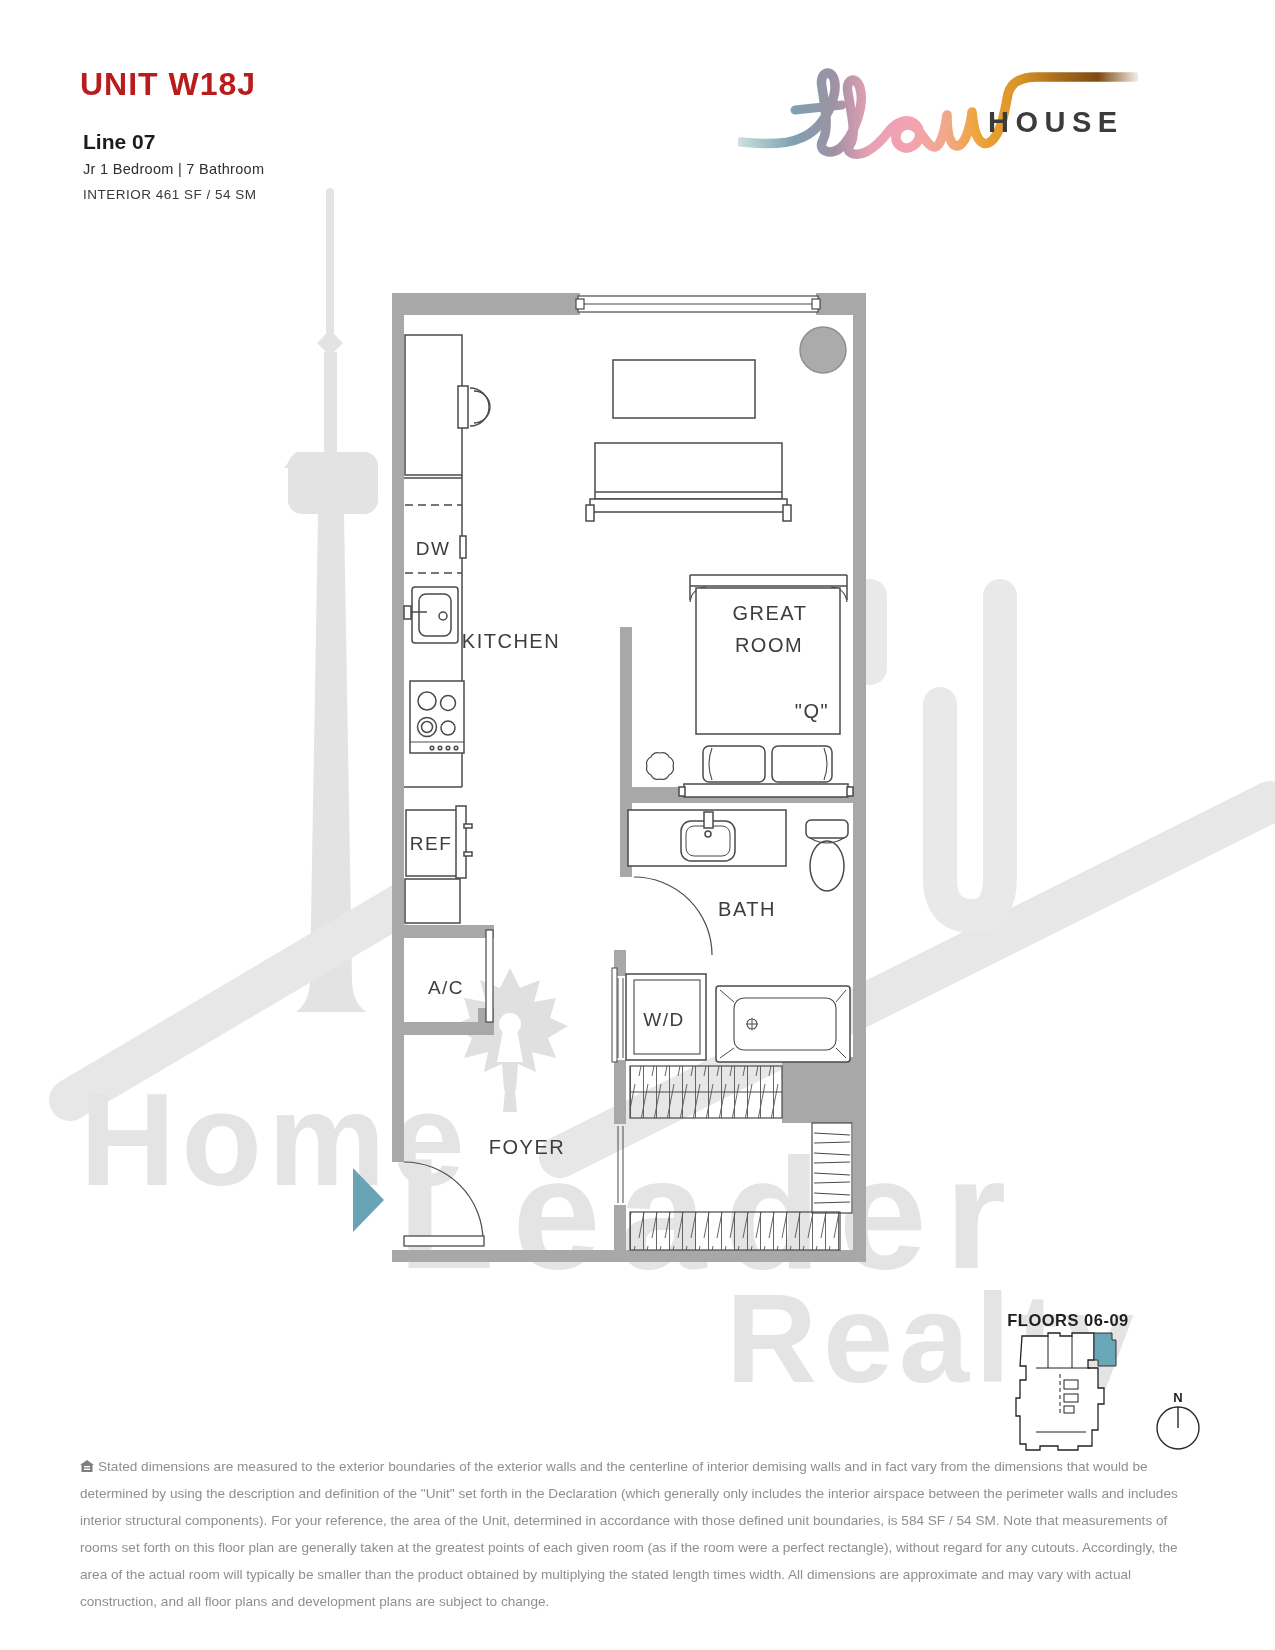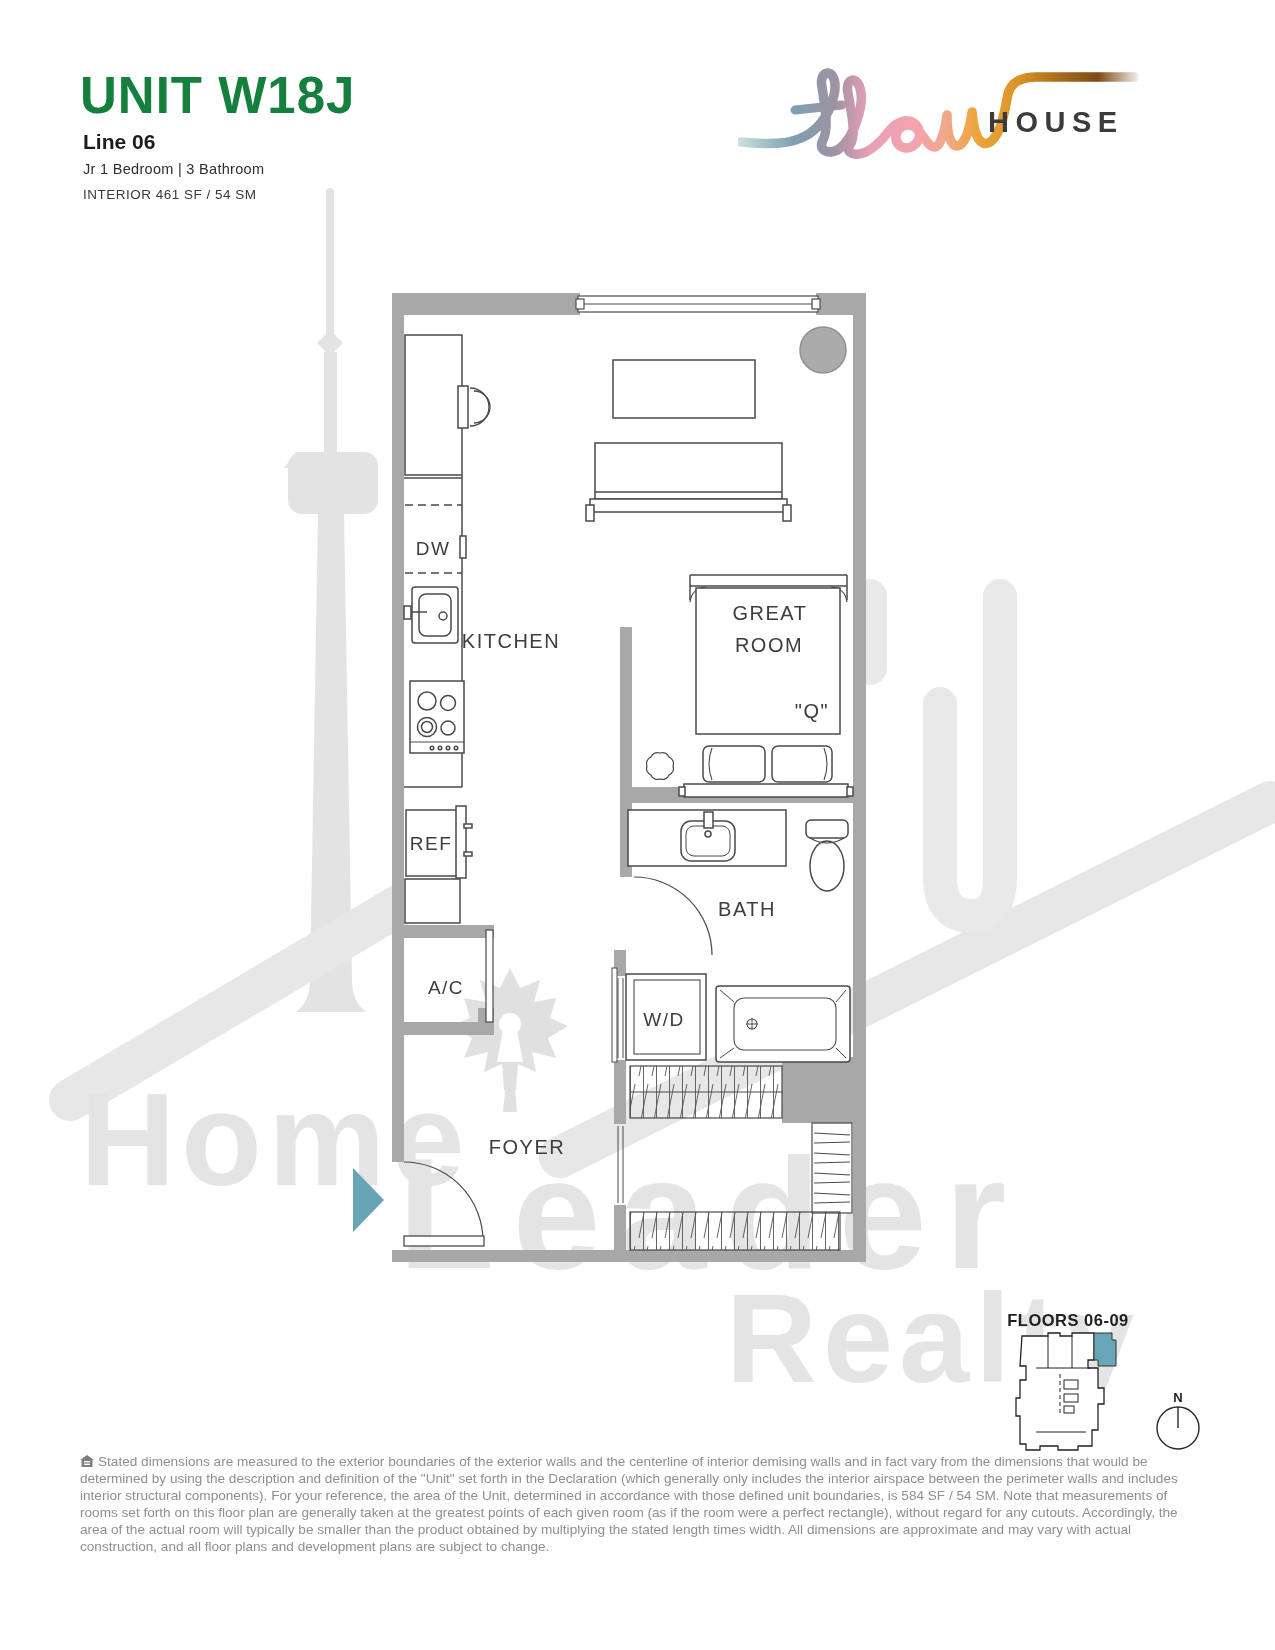--- a/index.html
+++ b/index.html
@@ -1,25 +1,25 @@
 <!DOCTYPE html>
 <html><head>
 <meta charset="utf-8">
 <style>
   html,body{margin:0;padding:0;background:#888;}
   .page{position:relative;width:1275px;height:1650px;background:#ffffff;overflow:hidden;
         font-family:"Liberation Sans",sans-serif;margin:0 auto;}
   .abs{position:absolute;}
   
-  .unit-title{left:80px;top:66px;font-size:51px;font-weight:bold;letter-spacing:1px;color:#15803d;}
+  .unit-title{left:80px;top:66px;font-size:32px;font-weight:bold;letter-spacing:1px;color:#b91c1c;}
   .line-label{left:83px;top:130px;font-size:21px;font-weight:bold;color:#1c1c1c;}
   .specs{left:83px;top:161px;font-size:14.5px;color:#2e2e2e;letter-spacing:.3px;}
   .area{left:83px;top:187px;font-size:13.5px;color:#3a3a3a;letter-spacing:.5px;}
   
-  .disclaimer{left:80px;top:1453px;width:1122px;font-size:13.6px;line-height:17px;color:#8f8f8f;text-align:left;}
+  .disclaimer{left:80px;top:1453px;width:1122px;font-size:13.6px;line-height:27px;color:#8f8f8f;text-align:left;}
   .disclaimer svg{vertical-align:-1px;margin-right:4px;}
   svg text{font-family:"Liberation Sans",sans-serif;}
   .planlabel{fill:#3d3d3d;letter-spacing:1.5px;}
   .wm{fill:#e4e4e4;font-weight:bold;}
 </style>
 </head>
 <body>
 
 <div class="page">
 
@@ -254,22 +254,22 @@
     </g>
 
     <g>
       <text x="1178" y="1402" text-anchor="middle" font-size="13" font-weight="bold" fill="#1e1e1e">N</text>
       <circle cx="1178" cy="1428" r="21" fill="none" stroke="#2a2a2a" stroke-width="1.4"></circle>
       <line x1="1178" y1="1407" x2="1178" y2="1428" stroke="#2a2a2a" stroke-width="1.4"></line>
     </g>
   </svg>
 
   <div class="abs unit-title">UNIT W18J</div>
-  <div class="abs line-label">Line 06</div>
-  <div class="abs specs">Jr 1 Bedroom | 3 Bathroom</div>
+  <div class="abs line-label">Line 07</div>
+  <div class="abs specs">Jr 1 Bedroom | 7 Bathroom</div>
   <div class="abs area">INTERIOR 461 SF / 54 SM</div>
 
   <svg class="abs" style="left:738px;top:60px" width="400" height="100" viewBox="0 0 400 100">
     <defs>
       <linearGradient id="flowgrad" x1="0" y1="0" x2="400" y2="0" gradientUnits="userSpaceOnUse">
         <stop offset="0" stop-color="#cfe0df"></stop>
         <stop offset="0.06" stop-color="#a6c6c9"></stop>
         <stop offset="0.14" stop-color="#7fa0b0"></stop>
         <stop offset="0.24" stop-color="#9d92a3"></stop>
         <stop offset="0.33" stop-color="#e9a0b5"></stop>

